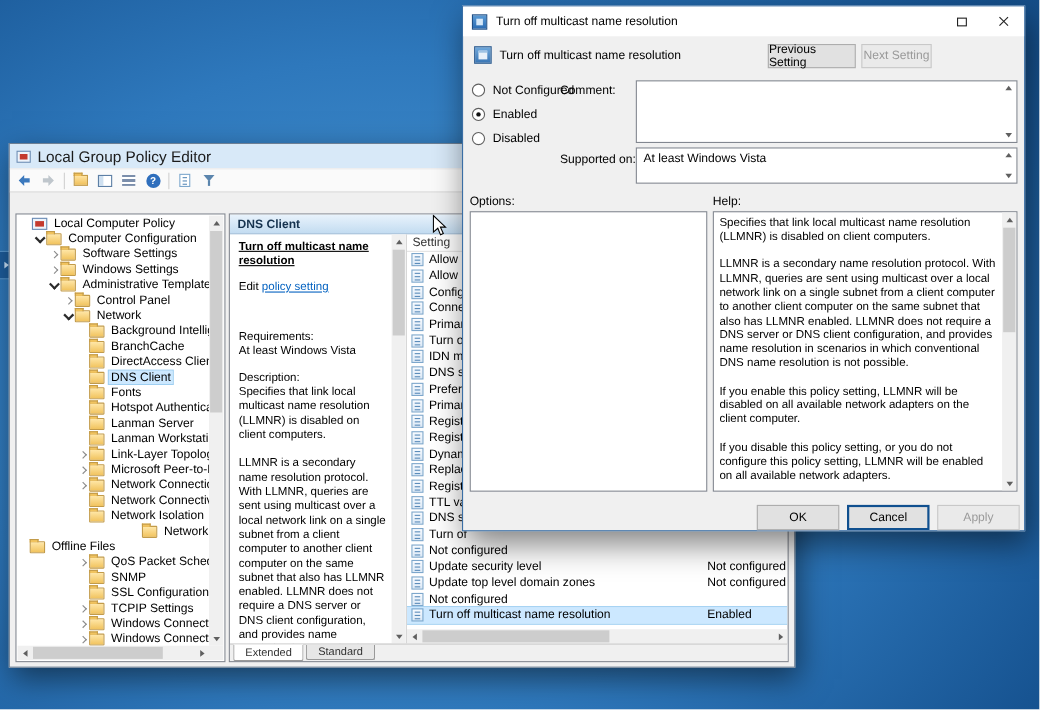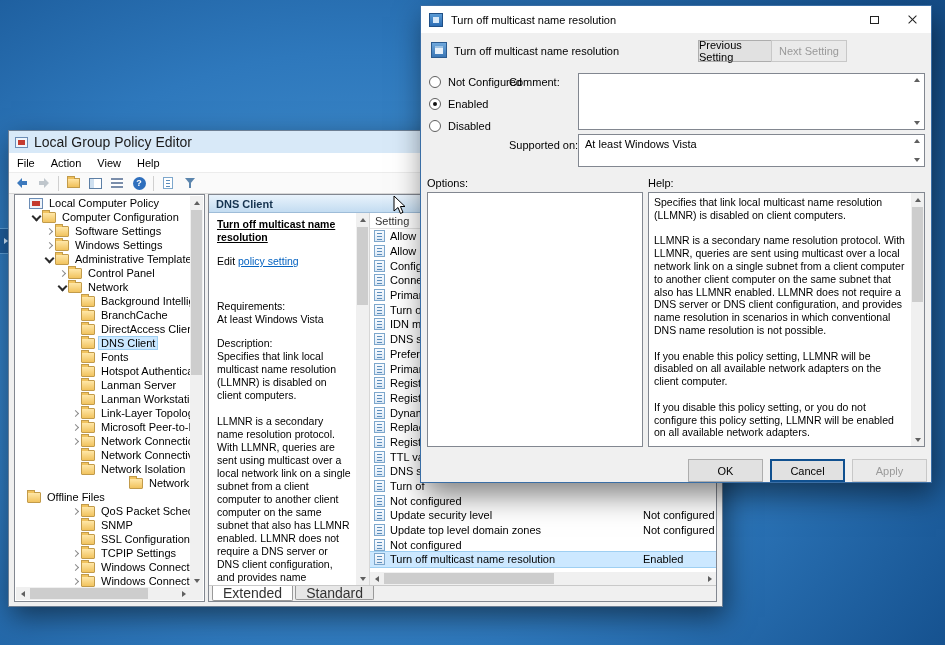--- a/index.html
+++ b/index.html
@@ -96,21 +96,21 @@
   .li-icon { width:11px; height:12px; flex:0 0 11px; margin:0 5px 0 4px;
     background:linear-gradient(#f8fbff,#dce9f6); border:1px solid #7da7cc; position:relative; }
   .li-icon::before { content:""; position:absolute; left:2px; top:2px; right:2px; height:1px; background:#5b8cba;
     box-shadow:0 3px 0 #5b8cba, 0 6px 0 #5b8cba; }
   .list-label { width:253px; overflow:hidden; white-space:nowrap; }
   .list-state { flex:1; overflow:hidden; white-space:nowrap; }
   .list-sbh { position:absolute; left:0; right:0; bottom:0; height:13px; background:#f0f0f0; }
 
   .tabs-strip { position:absolute; left:0; right:0; bottom:0; height:16px; background:#f0f0f0;
     border-top:1px solid #c9c9c9; display:flex; padding-left:3px; }
-  .tab { height:14px; padding:0 10px; font-size:14px; display:flex; align-items:center;
+  .tab { height:14px; padding:0 10px; font-size:10px; display:flex; align-items:center;
     border:1px solid #999; border-top:none; border-radius:0 0 2px 2px; background:#e7e7e7; color:#333; margin-right:2px; }
   .tab.active { background:#fff; height:15px; }
 
   
   .dlg { position:absolute; left:420px; top:5px; width:512px; height:478px;
     background:#f0f0f0; border:1px solid #3a6ea5; box-shadow:4px 12px 28px rgba(0,0,0,.5); }
   .dlg-titlebar { height:27px; background:#fff; display:flex; align-items:center; }
   .dlg-app-icon { width:14px; height:14px; margin:0 8px; background:linear-gradient(#5b9bd5,#2b6cb3); border:1px solid #1f4f86; position:relative; }
   .dlg-app-icon::before { content:""; position:absolute; inset:3px; background:#d6e8f8; }
   .dlg-title { flex:1; font-size:11px; }
@@ -123,21 +123,21 @@
 
   .policy-icon { position:absolute; left:10px; top:36px; width:16px; height:16px;
     background:linear-gradient(#6fa8dc,#3a76b5); border:1px solid #2a5a8f; }
   .policy-icon::before { content:""; position:absolute; inset:3px; background:#e8f1fa; box-shadow:inset 0 2px 0 #9fc3e4; }
   .dlg-policy-name { position:absolute; left:33px; top:39px; }
 
   .btn { background:#e1e1e1; border:1px solid #adadad; display:flex; align-items:center; justify-content:center; font-size:11px; }
   .btn.disabled { background:#eaeaea; border-color:#c8c8c8; color:#9a9a9a; }
   .btn.focused { border:2px solid #10508f; }
   .btn-prev { position:absolute; left:277px; top:34px; width:80px; height:22px; }
-  .btn-next { position:absolute; left:350px; top:34px; width:76px; height:22px; }
+  .btn-next { position:absolute; left:362px; top:34px; width:64px; height:22px; }
 
   .radio-row { position:absolute; left:8px; display:flex; align-items:center; gap:7px; }
   .radio { width:12px; height:12px; border:1px solid #5f5f5f; border-radius:50%; background:#fff; position:relative; flex:0 0 12px; }
   .radio.on::after { content:""; position:absolute; inset:3px; border-radius:50%; background:#111; }
 
   .dlg-label { position:absolute; }
   .field { position:absolute; background:#fff; border:1px solid #828790; padding:3px 16px 3px 6px; overflow:hidden; }
   .mini-arrow { position:absolute; right:4px; }
 
   .opt-box { position:absolute; left:6px; top:186px; width:216px; height:255px; background:#fff; border:1px solid #828790; }
@@ -158,26 +158,20 @@
 <div class="desktop">
 
   <div class="edge-flyout">
     <span class="tri right" style="border-right-color:transparent;border-left-color:#cfe8ff;"></span>
   </div>
 
   <div class="gpe">
     <div class="gpe-titlebar">
       <span class="icon-console"></span>
       <span class="gpe-title">Local Group Policy Editor</span>
-    </div>
-    <div class="gpe-menubar">
-      <span class="menu-item">File</span>
-      <span class="menu-item">Action</span>
-      <span class="menu-item">View</span>
-      <span class="menu-item">Help</span>
     </div>
     <div class="gpe-toolbar">
       <span class="tb-icon">
         <svg width="14" height="12" viewBox="0 0 14 12">
             <path d="M7 1 L2 6 L7 11 L7 8 L12 8 L12 4 L7 4 Z" fill="#3c79bd"></path>
           </svg>
       </span>
       <span class="tb-icon">
         <svg width="14" height="12" viewBox="0 0 14 12">
             <path d="M7 1 L12 6 L7 11 L7 8 L2 8 L2 4 L7 4 Z" fill="#bfc6cc"></path>

